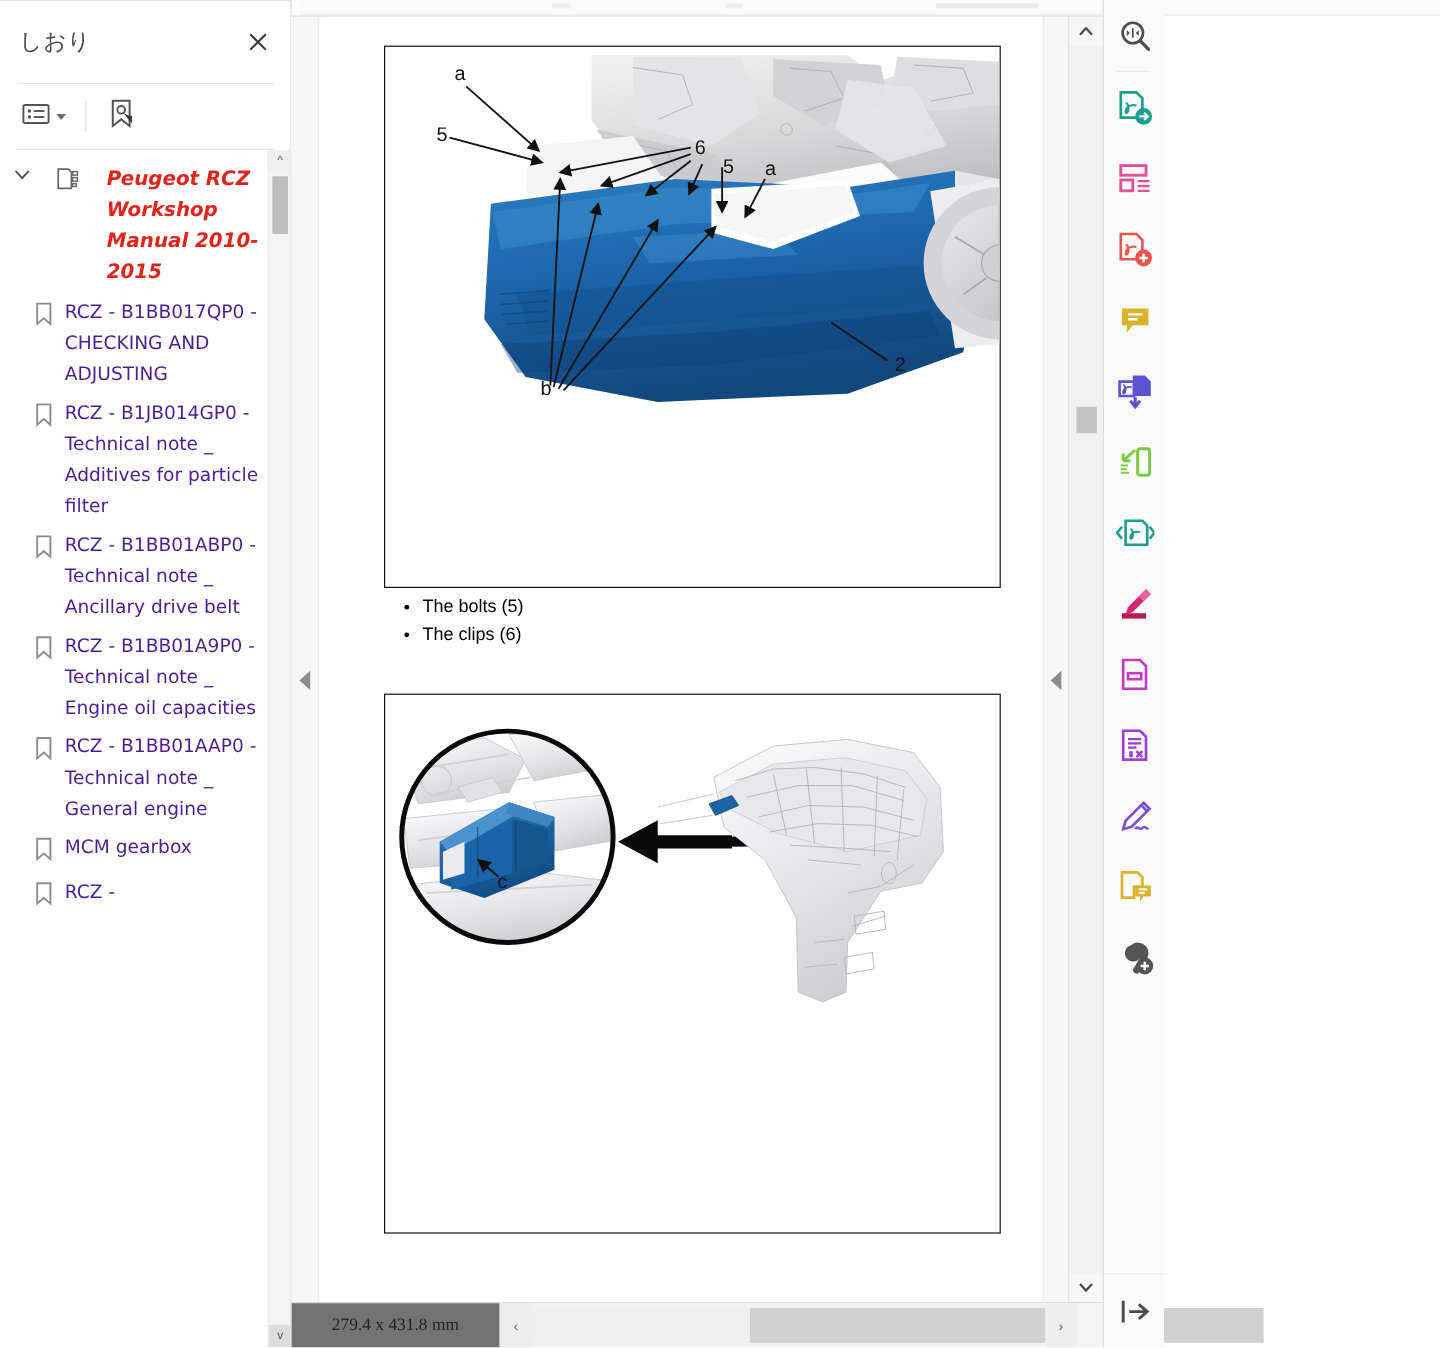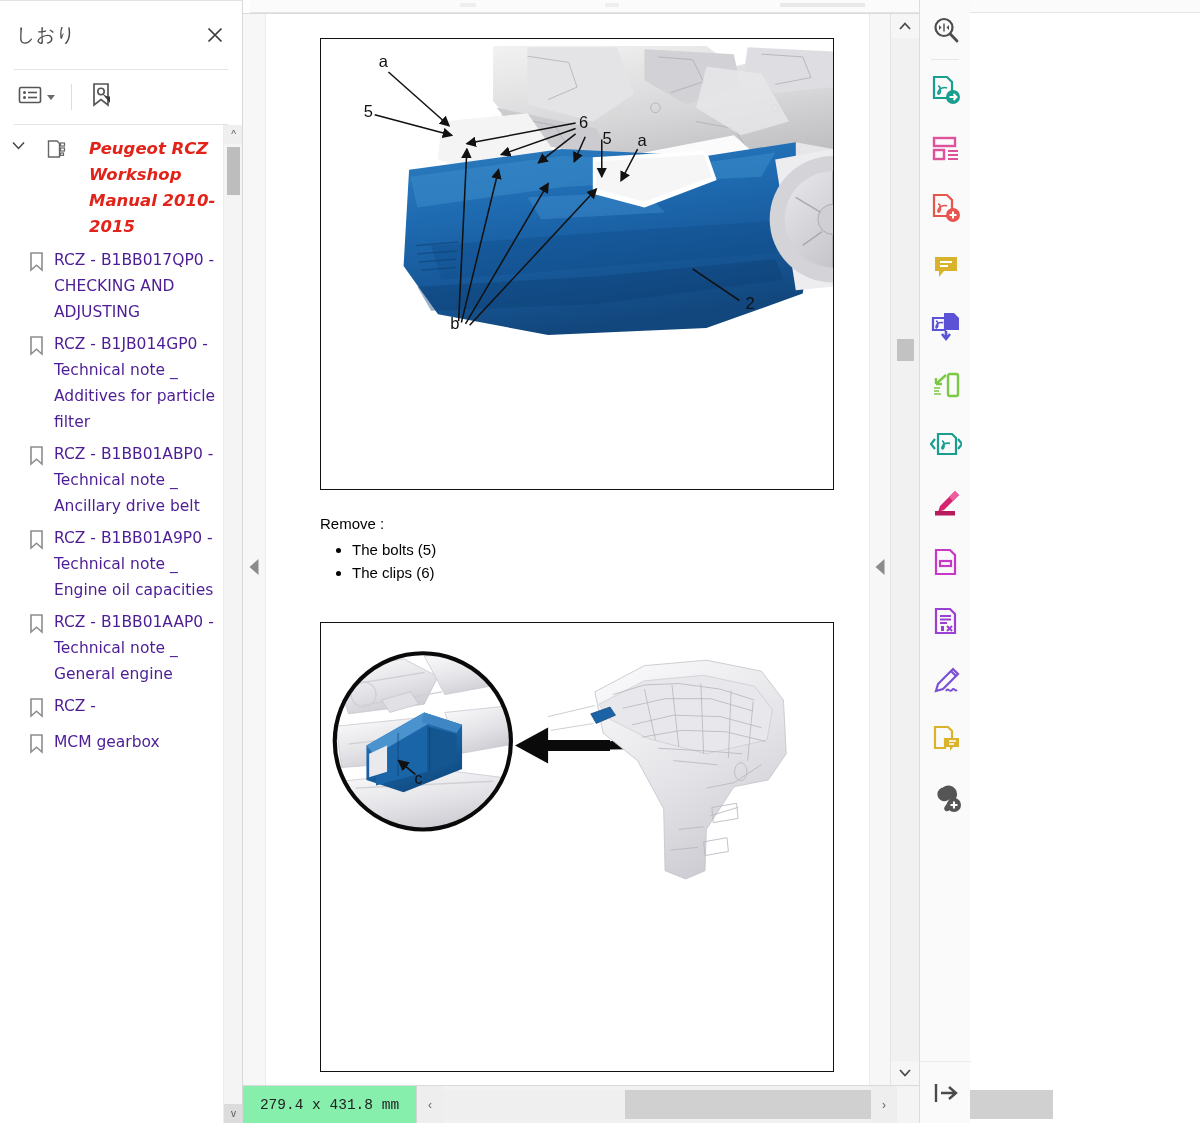--- a/index.html
+++ b/index.html
@@ -189,24 +189,24 @@
   
   .illus { position: absolute; inset: 0; }
 
   
   .statusbar {
     position: absolute; left: 243px; right: 51px; bottom: 0; height: 38px;
     background: #ffffff; border-top: 1px solid #dadada;
     display: flex; align-items: stretch;
   }
   .sb-dim {
-    width: 174px; background: #86efac;
+    width: 174px; background: #737373;
     display: flex; align-items: center; justify-content: center;
     font-size: 14.5px; color: #222;
-    font-family: Liberation Mono, monospace;
+    font-family: Liberation Serif, serif;
     border-right: 1px solid #d4d4d4;
   }
   .hsb { position: relative; flex: 1; background: #f1f1f1; }
   .hsb-arrow {
     position: absolute; top: 0; bottom: 0; width: 26px;
     display: flex; align-items: center; justify-content: center;
     color: #666; font-size: 12px; cursor: pointer; background: #eeeeee;
   }
   .hsb-left { left: 0; }
   .hsb-right { right: 22px; }
@@ -354,30 +354,30 @@
           <span class="btext">RCZ - B1BB01AAP0 - Technical note _ General engine</span>
         </div>
 
 
         <div class="bm-item">
           <span class="bicon">
             <svg width="17" height="22" viewBox="0 0 17 22" aria-hidden="true">
                 <path d="M3 2 H14 V19 L8.5 14.2 L3 19 Z" fill="none" stroke="#8d8d8d" stroke-width="1.6"></path>
               </svg>
           </span>
-          <span class="btext">RCZ -</span>
+          <span class="btext">MCM gearbox</span>
         </div>
 
         <div class="bm-item">
           <span class="bicon">
             <svg width="17" height="22" viewBox="0 0 17 22" aria-hidden="true">
                 <path d="M3 2 H14 V19 L8.5 14.2 L3 19 Z" fill="none" stroke="#8d8d8d" stroke-width="1.6"></path>
               </svg>
           </span>
-          <span class="btext">MCM gearbox</span>
+          <span class="btext">RCZ -</span>
         </div>
 
       </div>
 
       <div class="tree-sb">
         <div class="sb-arrow sb-up">^</div>
         <div class="sb-thumb"></div>
         <div class="sb-arrow sb-dn">v</div>
       </div>
     </div>
@@ -488,21 +488,20 @@
             <text x="62" y="114" font-family="Liberation Sans, sans-serif" font-size="24" fill="#111">5</text>
             <text x="375" y="130" font-family="Liberation Sans, sans-serif" font-size="24" fill="#111">6</text>
             <text x="409" y="153" font-family="Liberation Sans, sans-serif" font-size="24" fill="#111">5</text>
             <text x="460" y="155" font-family="Liberation Sans, sans-serif" font-size="24" fill="#111">a</text>
             <text x="188" y="422" font-family="Liberation Sans, sans-serif" font-size="24" fill="#111">b</text>
             <text x="617" y="392" font-family="Liberation Sans, sans-serif" font-size="24" fill="#111">2</text>
           </svg>
         </div>
 
 
-        <div class="body-txt remove-h">Remove :</div>
         <ul class="bul body-txt">
           <li>The bolts (5)</li>
           <li>The clips (6)</li>
         </ul>
 
         <div class="gap-before-fig2"></div>
 
         <div class="fig-box fig2">
           <svg class="illus" viewBox="0 0 744 450" preserveAspectRatio="none">
             <defs>

